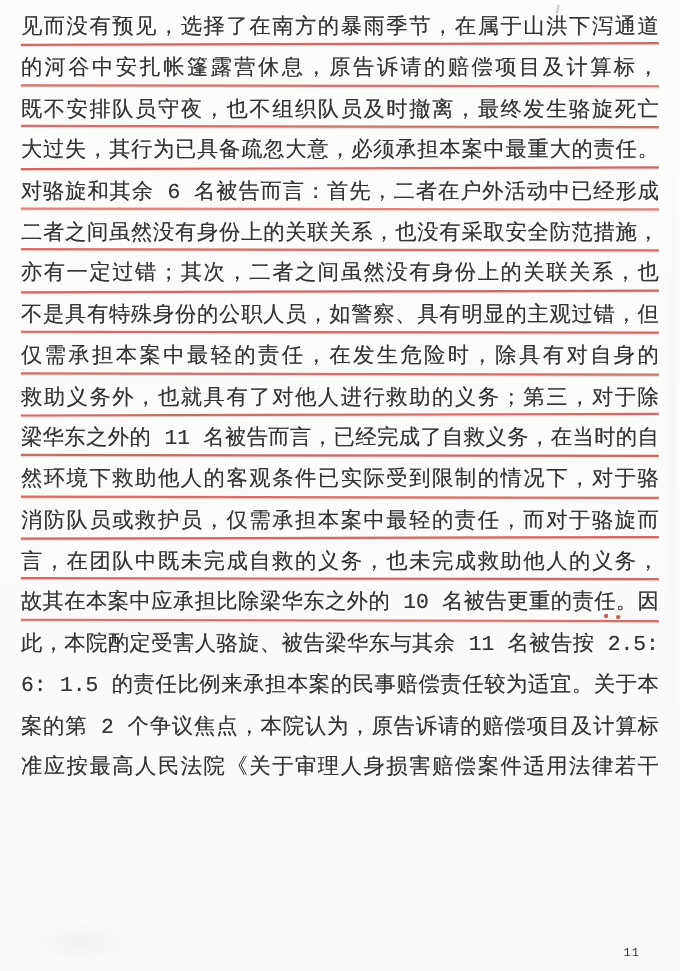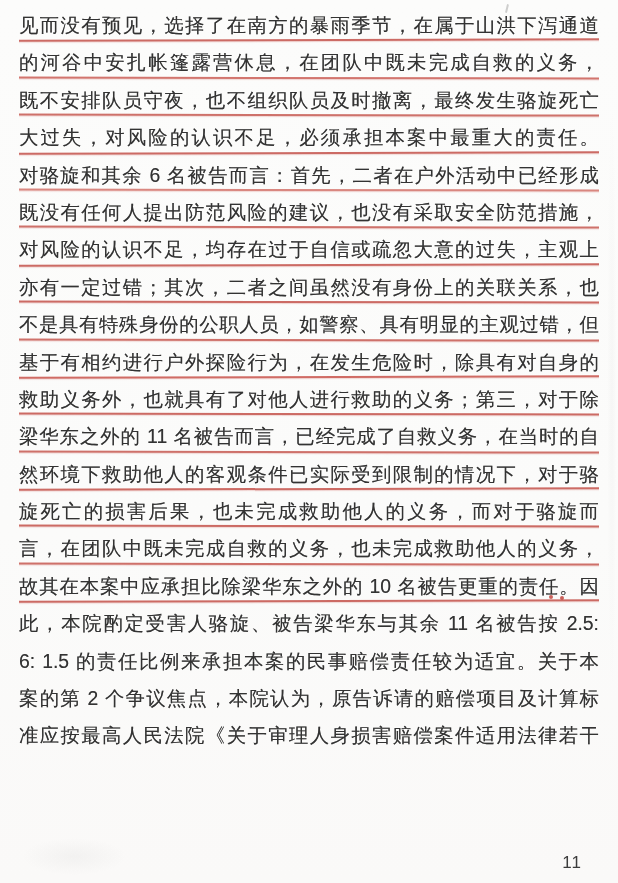--- a/index.html
+++ b/index.html
@@ -5,21 +5,21 @@
   html, body { margin: 0; padding: 0; background: #ffffff; }
   .page {
     position: relative;
     width: 618px;
     height: 883px;
     background:
       radial-gradient(closest-side at 12% 97%, rgba(150,150,150,0.08), rgba(150,150,150,0) 70%),
       radial-gradient(closest-side at 99% 45%, rgba(160,160,160,0.06), rgba(160,160,160,0) 75%),
       linear-gradient(180deg, #fcfcfb 0%, #fbfbfa 60%, #faf9f8 100%);
     overflow: hidden;
-    font-family: Liberation Sans, sans-serif;
+    font-family: Liberation Mono, monospace;
   }
   .textblock {
     position: absolute;
     top: 7px;
     left: 19px;
     width: 580px;
   }
   .line {
     position: relative;
     height: 37.4px;
@@ -75,46 +75,45 @@
     width: 2px;
     height: 9px;
     background: rgba(120,120,120,0.35);
     transform: rotate(14deg);
     border-radius: 1px;
   }
   .pagenum {
     position: absolute;
     right: 36px;
     bottom: 10px;
-    font-size: 17px;
+    font-size: 11px;
     color: #3c3c3c;
     letter-spacing: 1px;
   }
 </style>
 </head>
 <body>
 
 <div class="page">
   <div class="mark-top"></div>
 
   <div class="textblock">
     <div class="line u">见而没有预见，选择了在南方的暴雨季节，在属于山洪下泻通道</div>
-    <div class="line u">的河谷中安扎帐篷露营休息，在团队中既未完成自救的义务，</div>
+    <div class="line u">的河谷中安扎帐篷露营休息，原告诉请的赔偿项目及计算标，</div>
     <div class="line u">既不安排队员守夜，也不组织队员及时撤离，最终发生骆旋死亡</div>
-    <div class="line u">大过失，对风险的认识不足，必须承担本案中最重大的责任。</div>
+    <div class="line u">大过失，其行为已具备疏忽大意，必须承担本案中最重大的责任。</div>
     <div class="line u">对骆旋和其余 6 名被告而言：首先，二者在户外活动中已经形成</div>
-    <div class="line u">既没有任何人提出防范风险的建议，也没有采取安全防范措施，</div>
-    <div class="line u">对风险的认识不足，均存在过于自信或疏忽大意的过失，主观上</div>
+    <div class="line u">二者之间虽然没有身份上的关联关系，也没有采取安全防范措施，</div>
     <div class="line u">亦有一定过错；其次，二者之间虽然没有身份上的关联关系，也</div>
     <div class="line u">不是具有特殊身份的公职人员，如警察、具有明显的主观过错，但</div>
-    <div class="line u">基于有相约进行户外探险行为，在发生危险时，除具有对自身的</div>
+    <div class="line u">仅需承担本案中最轻的责任，在发生危险时，除具有对自身的</div>
     <div class="line u">救助义务外，也就具有了对他人进行救助的义务；第三，对于除</div>
     <div class="line u">梁华东之外的 11 名被告而言，已经完成了自救义务，在当时的自</div>
     <div class="line u">然环境下救助他人的客观条件已实际受到限制的情况下，对于骆</div>
-    <div class="line u">旋死亡的损害后果，也未完成救助他人的义务，而对于骆旋而</div>
+    <div class="line u">消防队员或救护员，仅需承担本案中最轻的责任，而对于骆旋而</div>
     <div class="line u">言，在团队中既未完成自救的义务，也未完成救助他人的义务，</div>
     <div class="line u dots">故其在本案中应承担比除梁华东之外的 10 名被告更重的责任。因</div>
     <div class="line">此，本院酌定受害人骆旋、被告梁华东与其余 11 名被告按 2.5:</div>
     <div class="line">6: 1.5 的责任比例来承担本案的民事赔偿责任较为适宜。关于本</div>
     <div class="line">案的第 2 个争议焦点，本院认为，原告诉请的赔偿项目及计算标</div>
     <div class="line">准应按最高人民法院《关于审理人身损害赔偿案件适用法律若干</div>
   </div>
 
   <div class="pagenum">11</div>
 </div>

